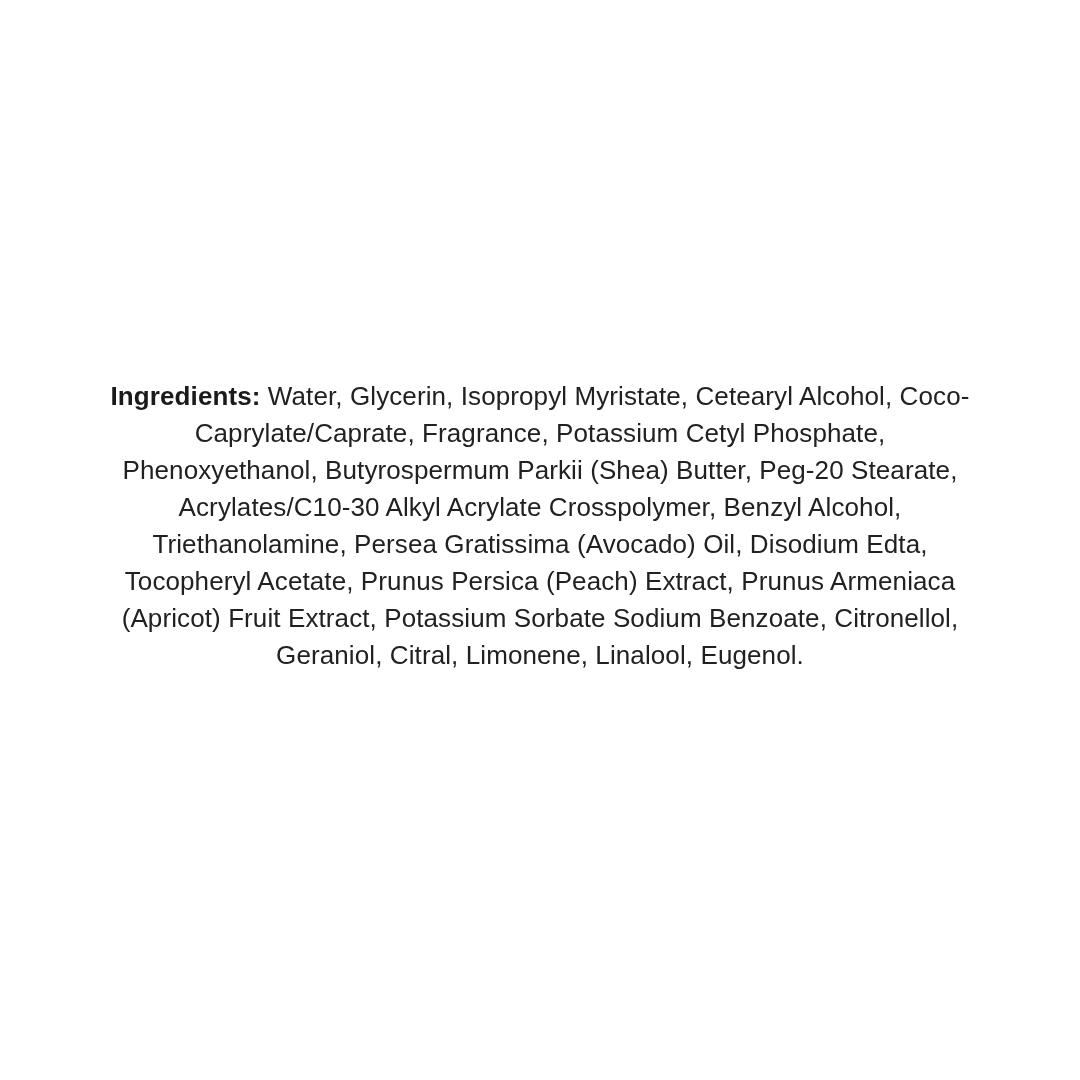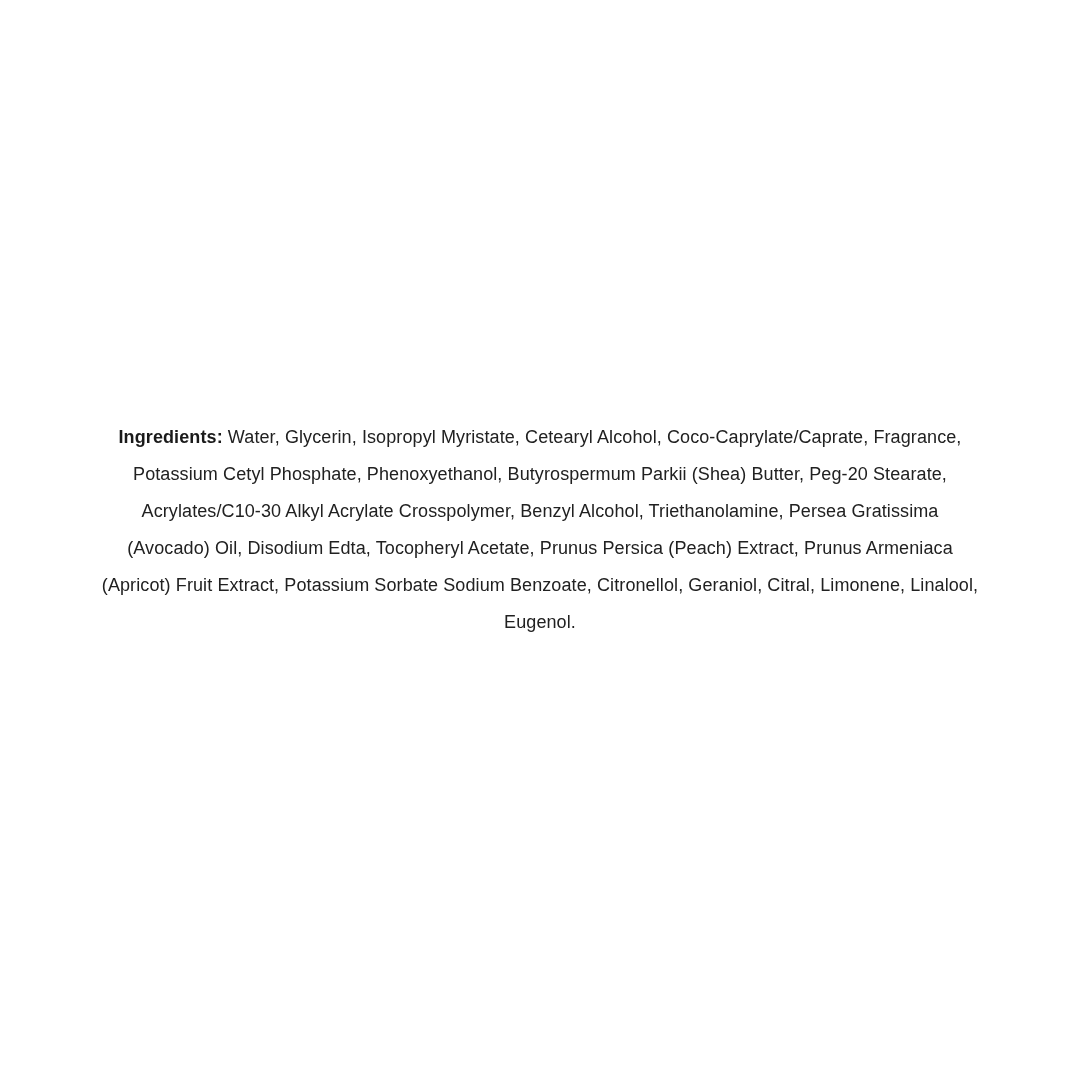--- a/index.html
+++ b/index.html
@@ -13,21 +13,21 @@
     display: flex;
     align-items: center;
     justify-content: center;
     font-family: "Liberation Sans", "DejaVu Sans", sans-serif;
     overflow: hidden;
   }
   .ingredients-block {
     width: 880px;
     max-width: 880px;
     text-align: center;
-    font-size: 18px;
+    font-size: 26px;
     line-height: 37px;
     color: #212121;
     letter-spacing: 0.1px;
     font-weight: 400;
     margin-top: -2px; 
   }
   .ingredients-block .label {
     font-weight: 700;
     color: #1a1a1a;
   }

